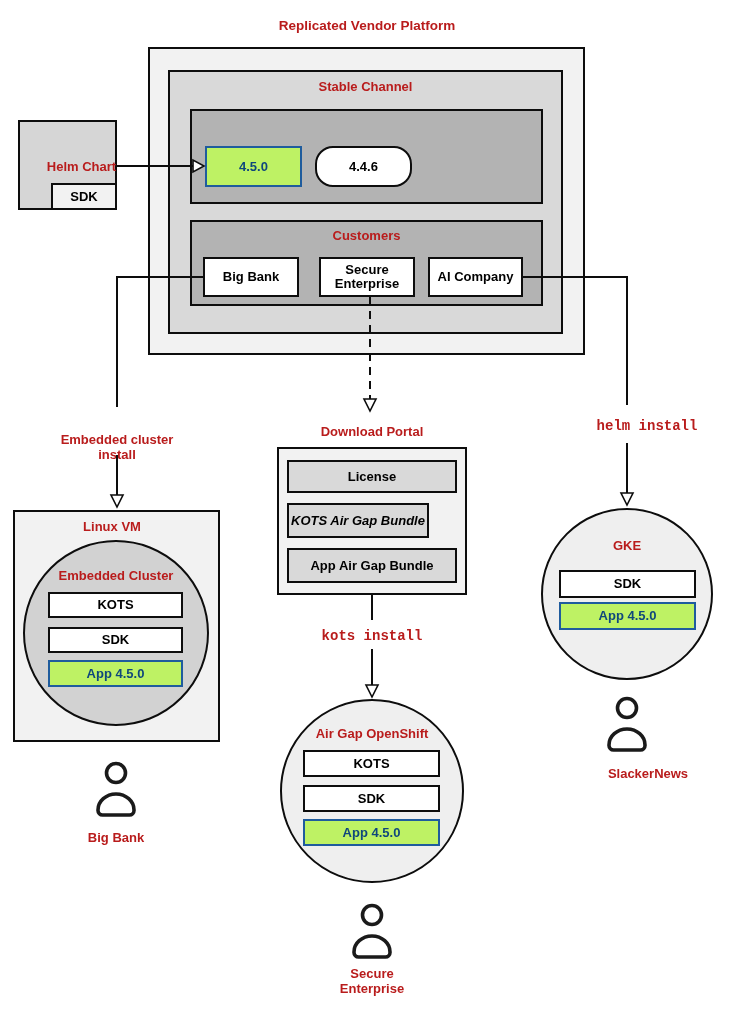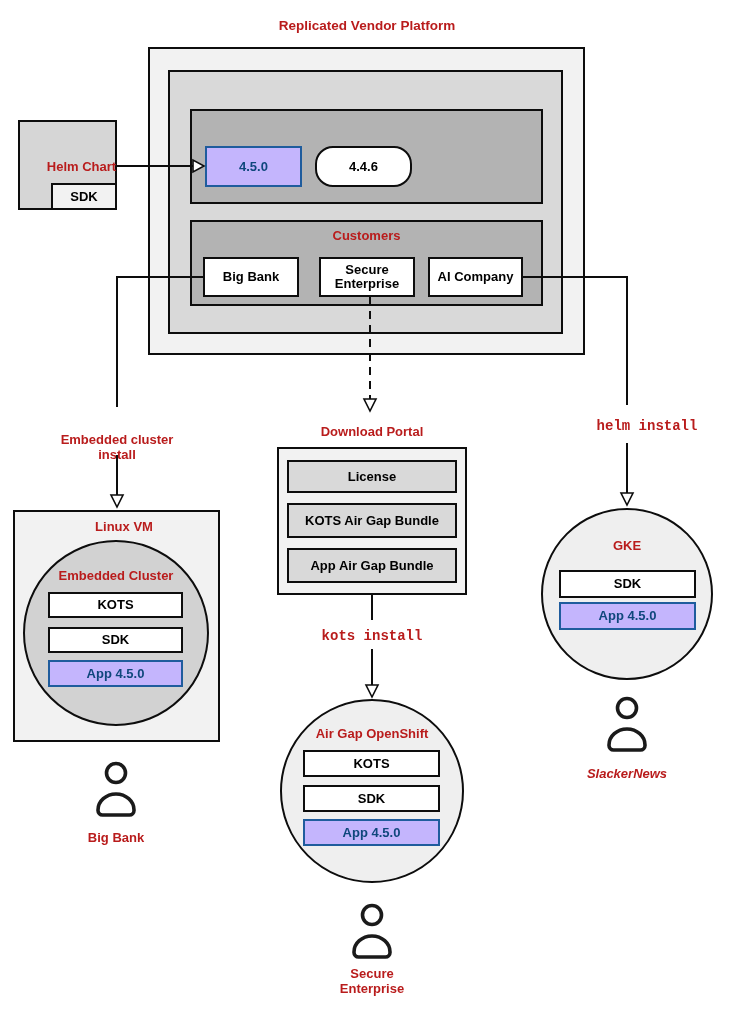--- a/index.html
+++ b/index.html
@@ -9,37 +9,38 @@
   }
   .box{position:absolute;box-sizing:border-box;border:2px solid #0d0d0d;}
   .lbl{position:absolute;font-weight:bold;font-size:13px;line-height:15px;text-align:center;color:#b91c1c;}
   .clbl{display:flex;align-items:center;justify-content:center;font-weight:bold;font-size:13px;line-height:14px;text-align:center;height:100%;width:100%;}
   .fill-xlight{background:#f2f2f2;}
   .fill-light{background:#d9d9d9;}
   .fill-mid{background:#b3b3b3;}
   .fill-white{background:#ffffff;}
   .fill-circle{background:#d2d2d2;}
   .fill-node{background:#efefef;}
-  .blue{background:#c4b5fd;border-color:#1f5c9d;}
+  .blue{background:#bef264;border-color:#1f5c9d;}
   .blue .clbl{color:#0f477c;}
   .circle{border-radius:50%;}
   .mono{font-family:"Liberation Mono","DejaVu Sans Mono",monospace;font-size:14px;font-weight:bold;}
   #lines{position:absolute;left:0;top:0;width:734px;height:1026px;pointer-events:none;z-index:50;}
   .person{position:absolute;width:48px;height:58px;color:#1a1a1a;}
 </style>
 </head>
 <body>
 
 <div id="canvas">
 
   <div class="lbl" style="left:217px;top:18px;width:300px;font-size:13.5px;">Replicated Vendor Platform</div>
 
   <div class="box fill-xlight" style="left:148px;top:47px;width:437px;height:308px;"></div>
 
   <div class="box fill-light" style="left:168px;top:70px;width:395px;height:264px;"></div>
+  <div class="lbl" style="left:168px;top:79px;width:395px;">Stable Channel</div>
 
   <div class="box fill-mid" style="left:190px;top:109px;width:353px;height:95px;"></div>
 
   <div class="box blue" style="left:205px;top:146px;width:97px;height:41px;">
     <div class="clbl">4.5.0</div>
   </div>
   <div class="box fill-white" style="left:315px;top:146px;width:97px;height:41px;border-radius:18px;">
     <div class="clbl">4.4.6</div>
   </div>
 
@@ -64,29 +65,29 @@
 
   <div class="lbl" style="left:47px;top:417px;width:140px;margin-top:15px;">Embedded cluster install</div>
   <div class="lbl" style="left:292px;top:424px;width:160px;">Download Portal</div>
   <div class="lbl mono" style="left:577px;top:419px;width:140px;">helm install</div>
   <div class="lbl mono" style="left:302px;top:629px;width:140px;">kots install</div>
 
   <div class="box fill-xlight" style="left:277px;top:447px;width:190px;height:148px;"></div>
   <div class="box fill-light" style="left:287px;top:460px;width:170px;height:33px;">
     <div class="clbl">License</div>
   </div>
-  <div class="box fill-light" style="left:287px;top:503px;width:170px;height:35px;">
+  <div class="box fill-light" style="left:287px;top:503px;width:142px;height:35px;font-style:italic;">
     <div class="clbl">KOTS Air Gap Bundle</div>
   </div>
   <div class="box fill-light" style="left:287px;top:548px;width:170px;height:35px;">
     <div class="clbl">App Air Gap Bundle</div>
   </div>
 
   <div class="box fill-xlight" style="left:13px;top:510px;width:207px;height:232px;"></div>
-  <div class="lbl" style="left:13px;top:519px;width:198px;padding-left:12px;">Linux VM</div>
+  <div class="lbl" style="left:13px;top:519px;width:198px;">Linux VM</div>
   <div class="box fill-circle circle" style="left:23px;top:540px;width:186px;height:186px;"></div>
   <div class="lbl" style="left:23px;top:568px;width:186px;text-align:center;">Embedded Cluster</div>
   <div class="box fill-white" style="left:48px;top:592px;width:135px;height:26px;">
     <div class="clbl">KOTS</div>
   </div>
   <div class="box fill-white" style="left:48px;top:627px;width:135px;height:26px;">
     <div class="clbl">SDK</div>
   </div>
   <div class="box blue" style="left:48px;top:660px;width:135px;height:27px;">
     <div class="clbl">App 4.5.0</div>
@@ -122,21 +123,21 @@
   <svg class="person" style="left:348px;top:903px;" viewBox="0 0 48 58">
     <circle cx="24" cy="12" r="9.5" fill="none" stroke="currentColor" stroke-width="3.6"></circle>
     <path d="M6 49 a18 16 0 0 1 36 0 v0.5 a4.5 4.5 0 0 1 -4.5 4.5 h-27 a4.5 4.5 0 0 1 -4.5 -4.5 z" fill="none" stroke="currentColor" stroke-width="3.6"></path>
   </svg>
   <div class="lbl" style="left:322px;top:966px;width:100px;">Secure Enterprise</div>
 
   <svg class="person" style="left:603px;top:696px;" viewBox="0 0 48 58">
     <circle cx="24" cy="12" r="9.5" fill="none" stroke="currentColor" stroke-width="3.6"></circle>
     <path d="M6 49 a18 16 0 0 1 36 0 v0.5 a4.5 4.5 0 0 1 -4.5 4.5 h-27 a4.5 4.5 0 0 1 -4.5 -4.5 z" fill="none" stroke="currentColor" stroke-width="3.6"></path>
   </svg>
-  <div class="lbl" style="left:567px;top:766px;width:120px;font-style:italic;">SlackerNews</div>
+  <div class="lbl" style="left:588px;top:766px;width:120px;">SlackerNews</div>
 
   <svg id="lines" viewBox="0 0 734 1026">
     <g stroke="#0d0d0d" stroke-width="2" fill="none">
 
       <path d="M117 166 H193"></path>
 
       <path d="M203 277 H117 V407"></path>
       <path d="M117 455 V495"></path>
 
       <path d="M370 297 V399" stroke-dasharray="8 6"></path>

